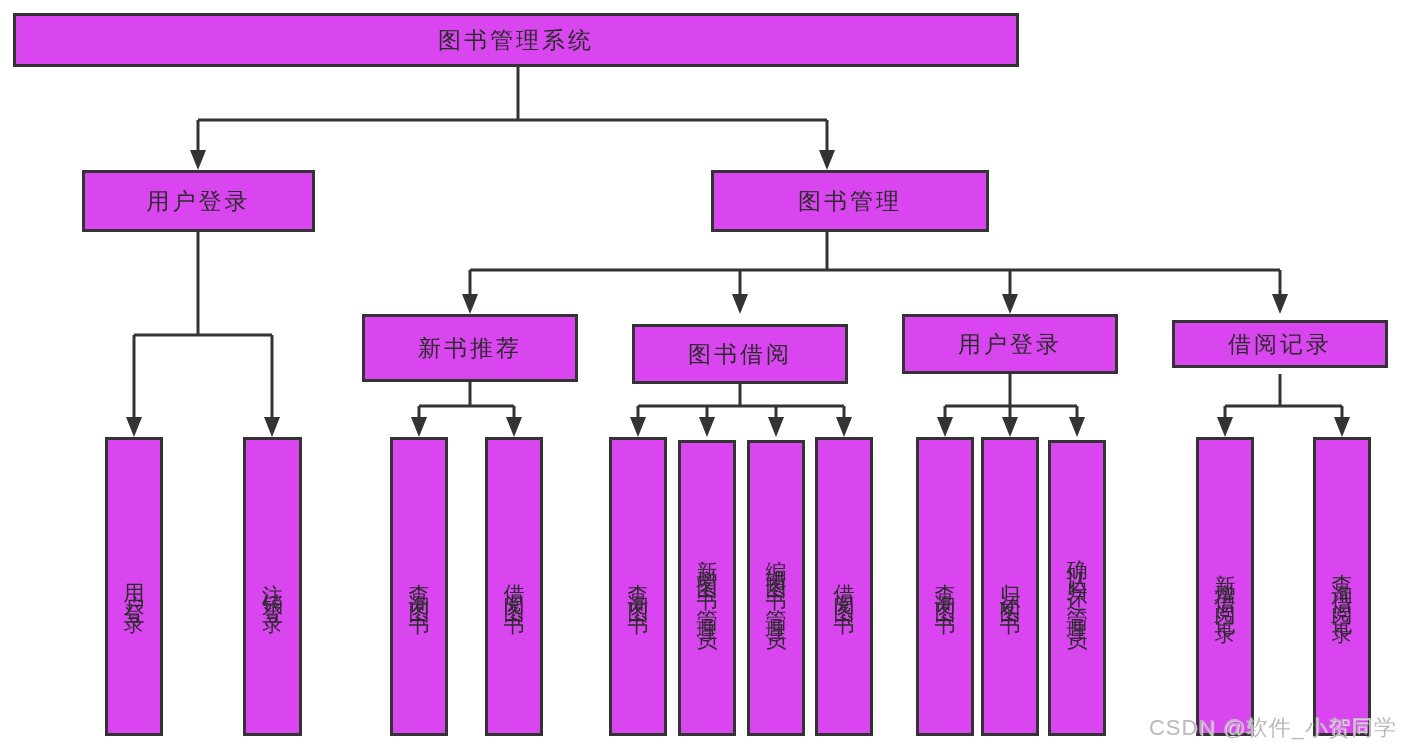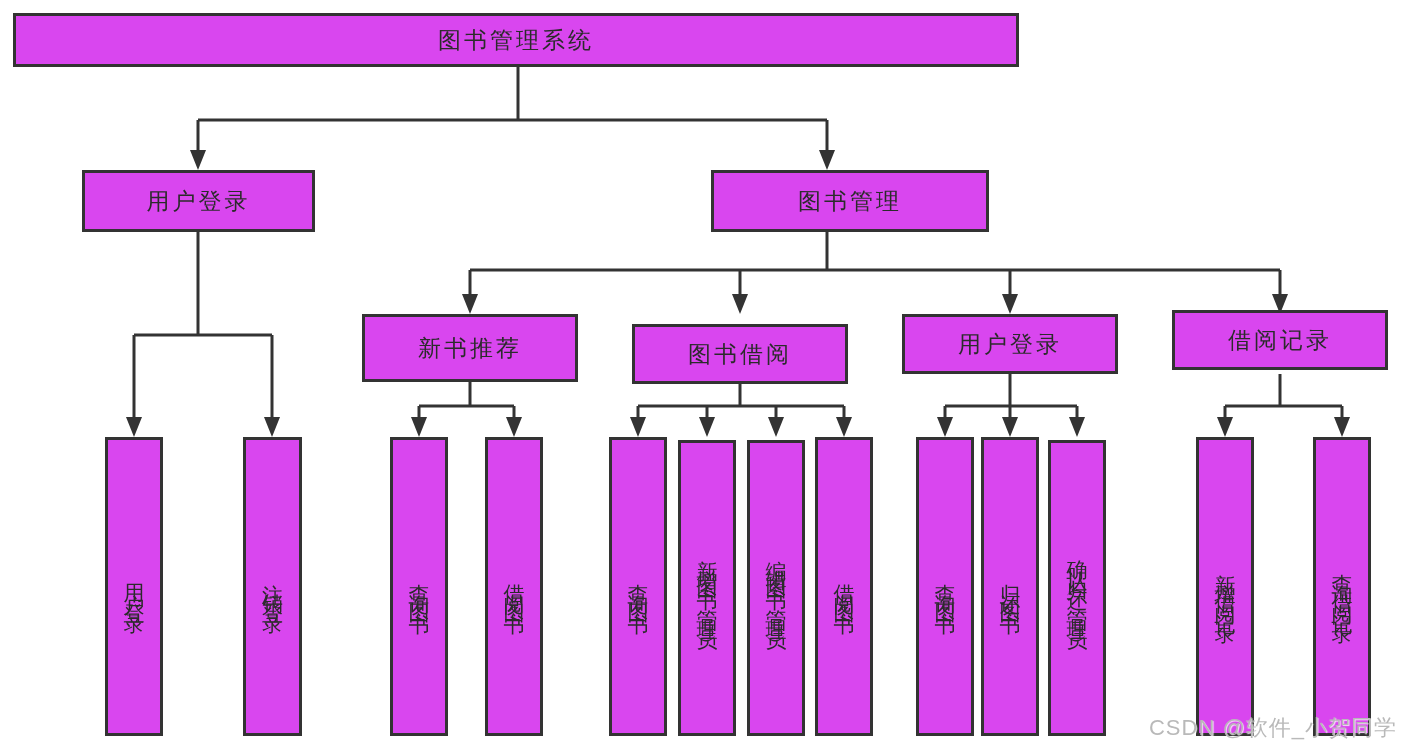--- a/index.html
+++ b/index.html
@@ -137,21 +137,21 @@
 </svg>
 
 <div class="node" style="left:13px;  top:13px;  width:1006px; height:54px;">图书管理系统</div>
 
 <div class="node" style="left:82px;  top:170px; width:233px; height:62px;">用户登录</div>
 <div class="node" style="left:711px; top:170px; width:278px; height:62px;">图书管理</div>
 
 <div class="node" style="left:362px;  top:314px; width:216px; height:68px;">新书推荐</div>
 <div class="node" style="left:632px;  top:324px; width:216px; height:60px;">图书借阅</div>
 <div class="node" style="left:902px;  top:314px; width:216px; height:60px;">用户登录</div>
-<div class="node" style="left:1172px; top:310px; width:216px; height:60px;">借阅记录</div>
+<div class="node" style="left:1172px; top:320px; width:216px; height:48px;">借阅记录</div>
 
 <div class="node v" style="left:105px; top:437px; width:58px; height:299px;">用户登录</div>
 <div class="node v" style="left:243px; top:437px; width:59px; height:299px;">注销登录</div>
 
 <div class="node v" style="left:390px; top:437px; width:58px; height:299px;">查询图书</div>
 <div class="node v" style="left:485px; top:437px; width:58px; height:299px;">借阅图书</div>
 
 <div class="node v" style="left:609px; top:437px; width:58px; height:299px;">查询图书</div>
 <div class="node v" style="left:678px; top:440px; width:58px; height:296px;">新增图书（管理员）</div>
 <div class="node v" style="left:747px; top:440px; width:58px; height:296px;">编辑图书（管理员）</div>

